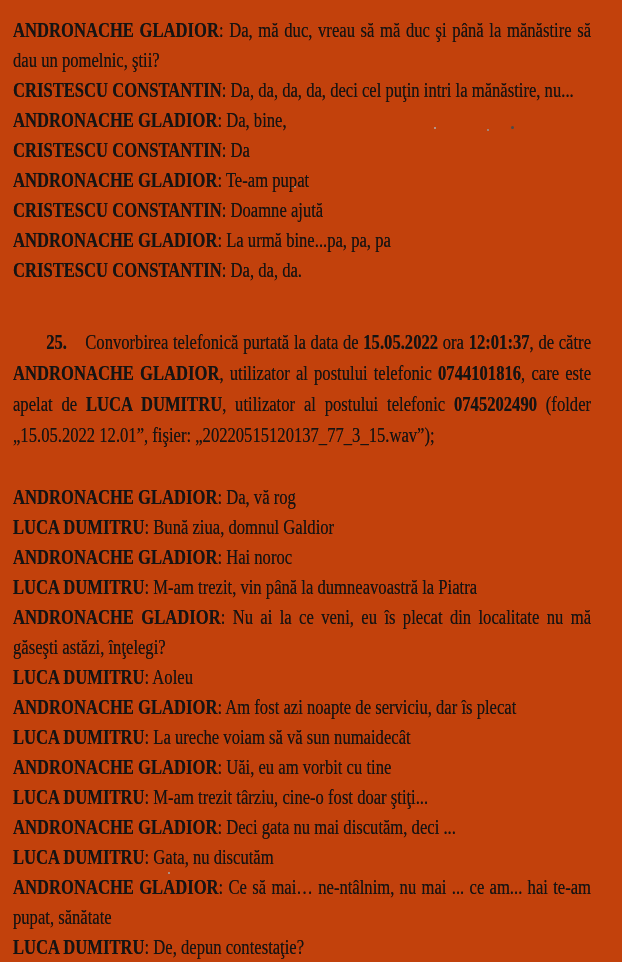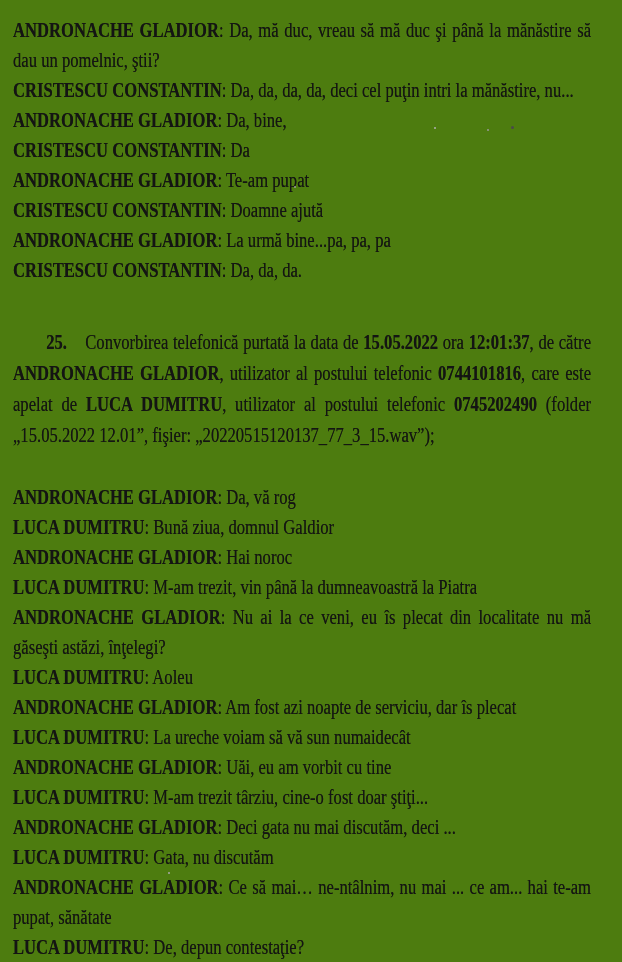--- a/index.html
+++ b/index.html
@@ -1,20 +1,20 @@
 <!DOCTYPE html>
 <html><head>
 <meta charset="utf-8">
 <style>
   html, body { margin: 0; padding: 0; background: #ffffff; }
   .page {
     position: relative;
     width: 622px;
     height: 962px;
-    background: #4d7c0f;
+    background: #c2410c;
     overflow: hidden;
     font-family: "Liberation Serif", "DejaVu Serif", serif;
     color: #141414;
   }
   
   .content {
     position: absolute;
     left: 13px;
     top: 15px;
     width: 696px;

